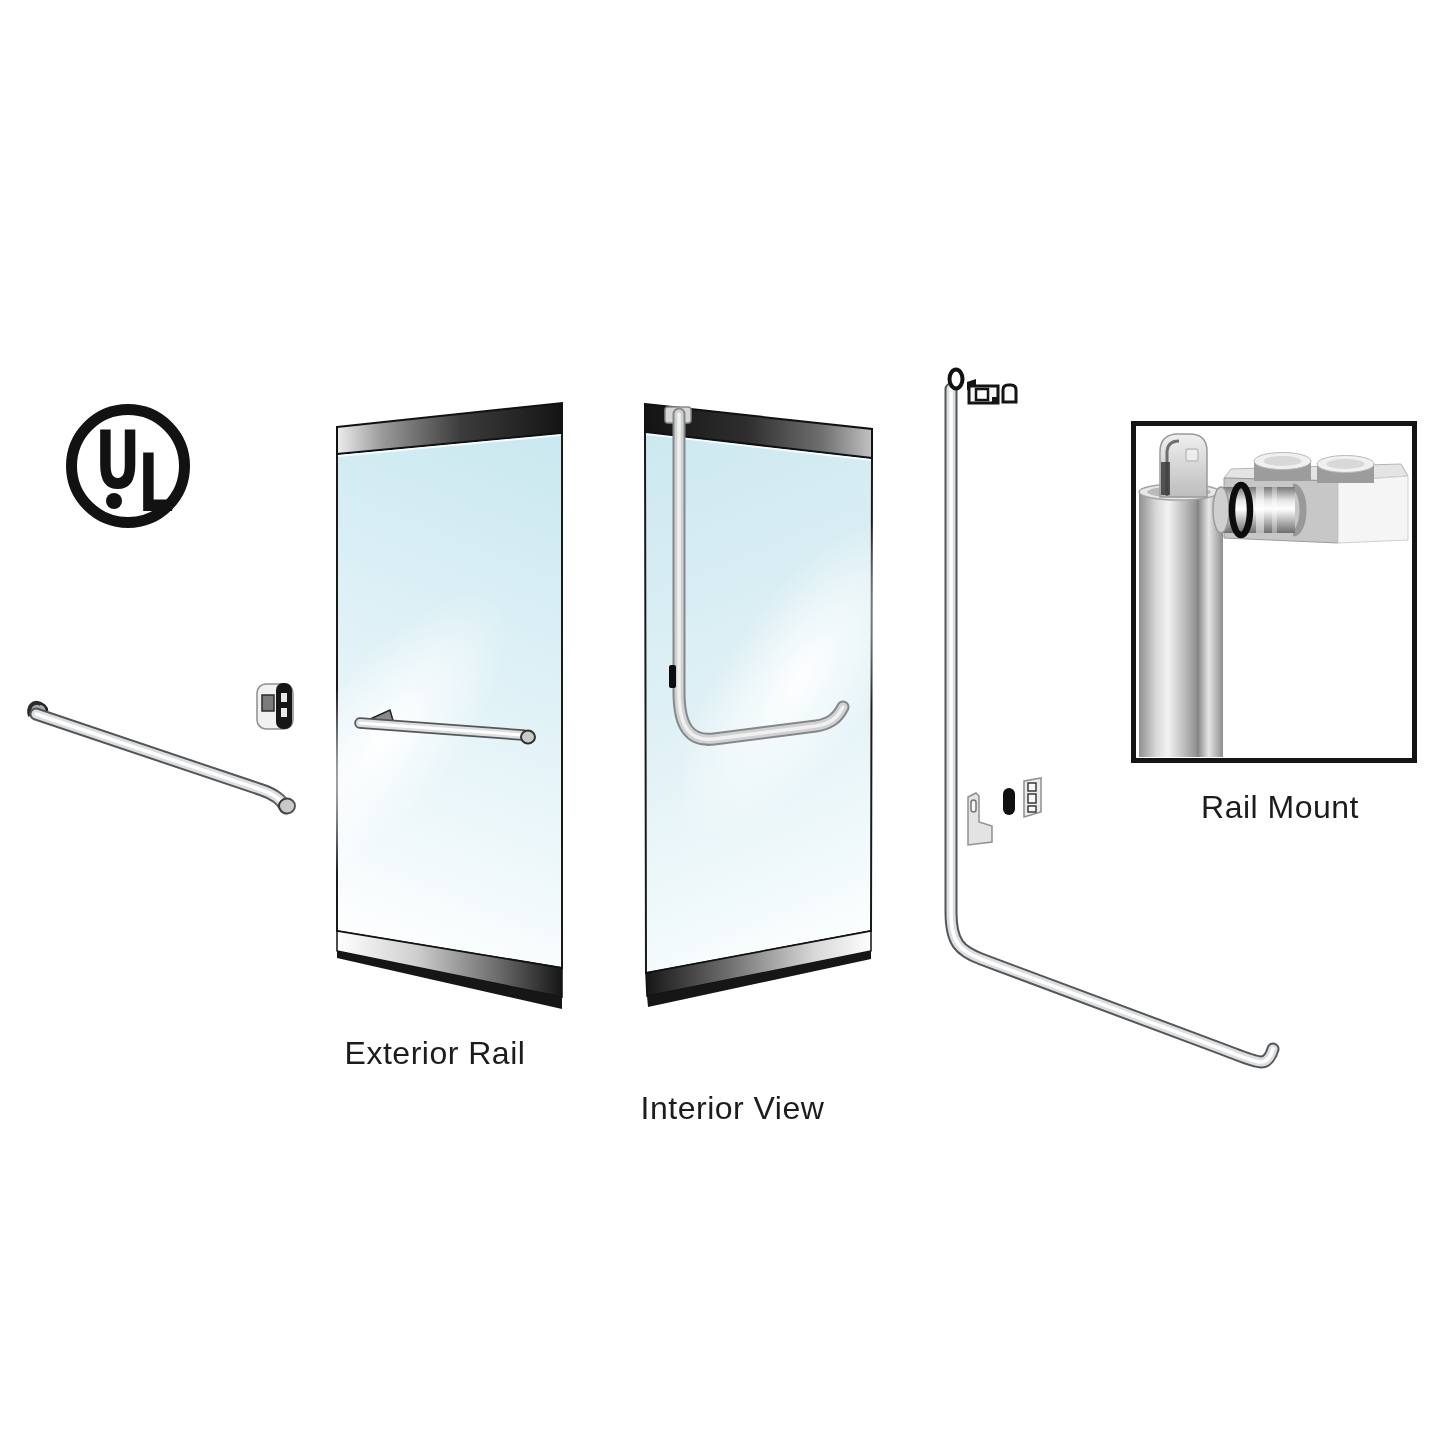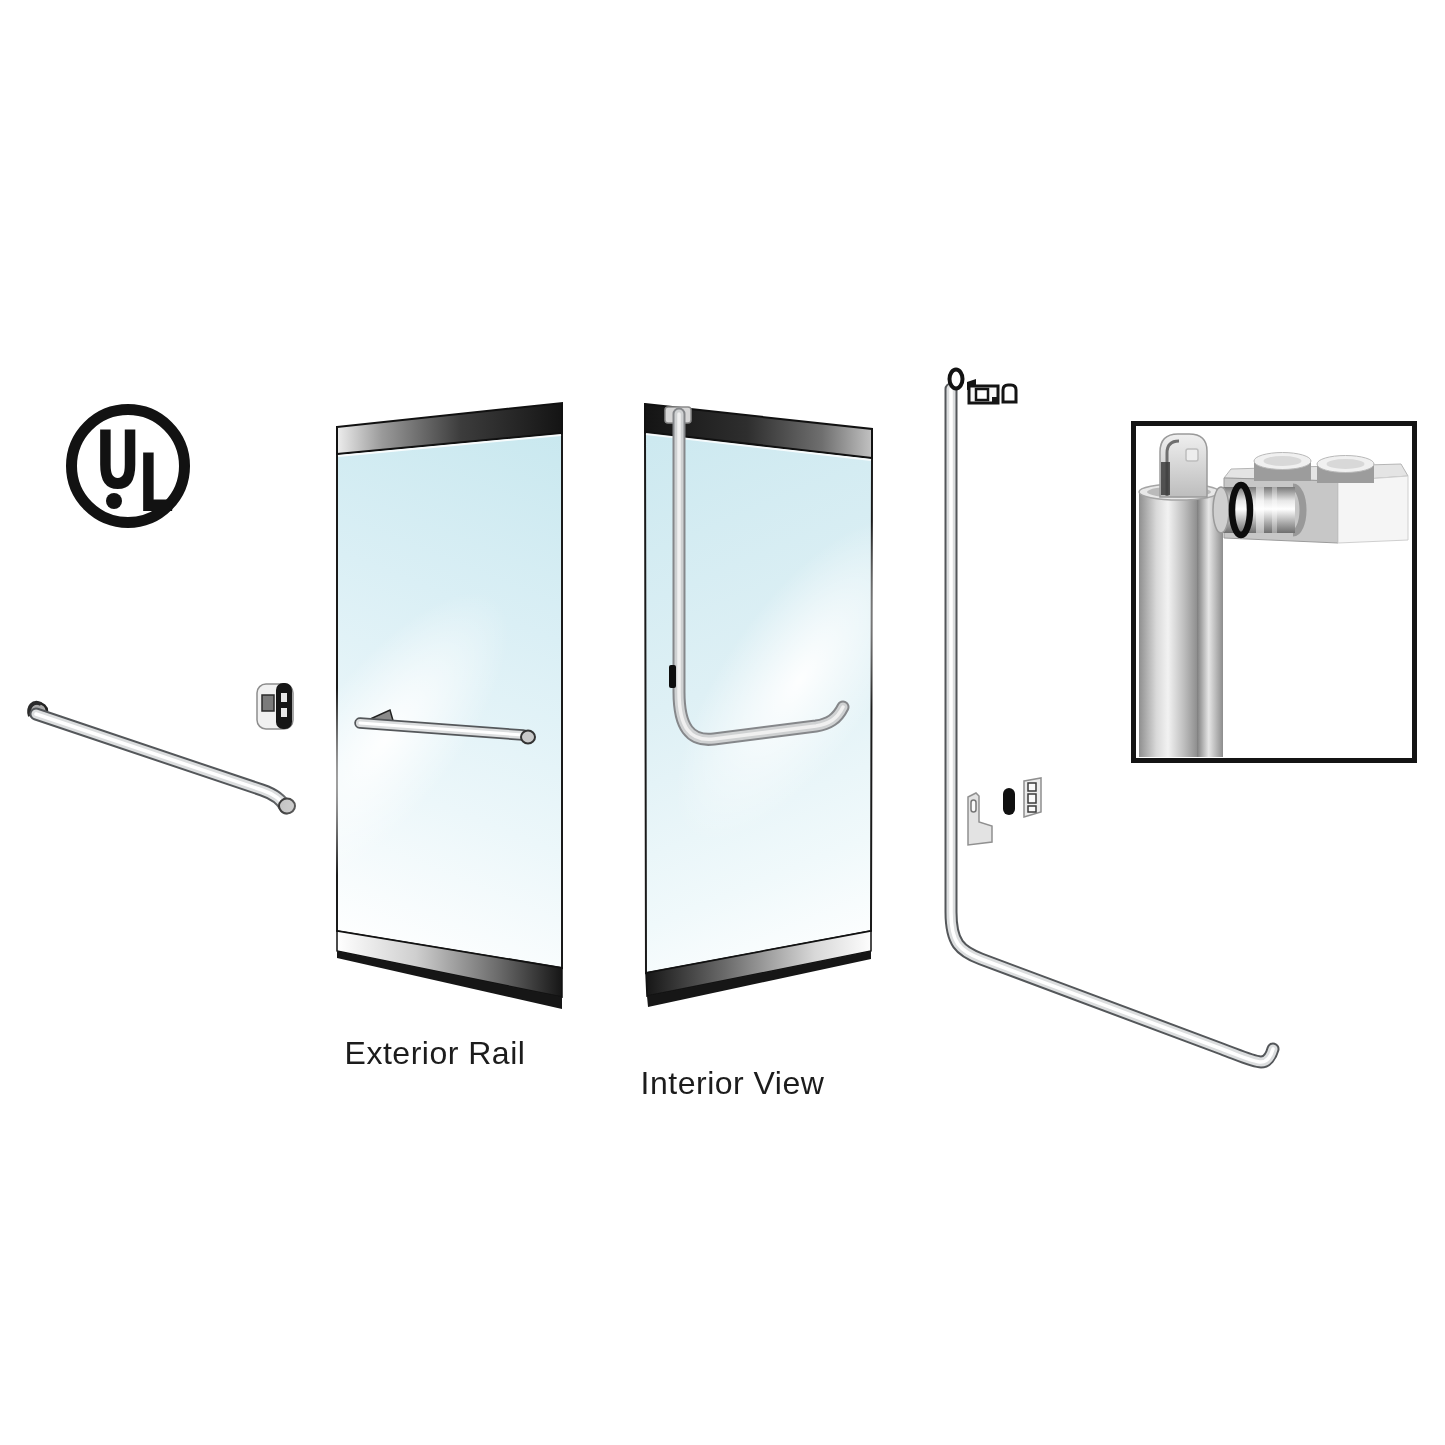--- a/index.html
+++ b/index.html
@@ -2,21 +2,21 @@
 <html><head>
 <meta charset="utf-8">
 <style>
   html,body{margin:0;padding:0;background:#ffffff;}
   body{width:1445px;height:1445px;position:relative;overflow:hidden;
        font-family:"Liberation Sans", sans-serif;}
   .stage{position:absolute;left:0;top:0;width:1445px;height:1445px;}
   .caption{position:absolute;color:#1c1c1c;font-size:32px;letter-spacing:.5px;
            text-align:center;line-height:37px;white-space:nowrap;}
   #cap-exterior{left:320px;top:1035px;width:230px;}
-  #cap-interior{left:625px;top:1065px;width:215px;text-align:center;}
+  #cap-interior{left:625px;top:1090px;width:215px;text-align:center;}
   #cap-detail{left:1140px;top:789px;width:280px;white-space:normal;}
   
   .ch-o{fill:none;stroke:#54575a;stroke-linecap:round;stroke-linejoin:round;}
   .ch-m{fill:none;stroke:#dcdedf;stroke-linecap:round;stroke-linejoin:round;}
   .ch-c{fill:none;stroke:#ffffff;stroke-linecap:round;stroke-linejoin:round;}
   .gr-o{fill:none;stroke:#85878a;stroke-linecap:round;stroke-linejoin:round;}
   .gr-m{fill:none;stroke:#cfd1d2;stroke-linecap:round;stroke-linejoin:round;}
   .gr-c{fill:none;stroke:#f0f0f0;stroke-linecap:round;stroke-linejoin:round;}
 </style>
 </head>
@@ -217,13 +217,14 @@
         <ellipse cx="1241" cy="510" rx="9" ry="25" fill="none" stroke="#0d0d0d" stroke-width="6.5"></ellipse>
       </g>
     </g>
     <rect x="1133.5" y="423.5" width="281" height="337" fill="none" stroke="#141414" stroke-width="5"></rect>
   </g>
 </svg>
 
 <div class="caption" id="cap-exterior">Exterior Rail</div>
 <div class="caption" id="cap-interior">Interior View</div>
 <div class="caption" id="cap-detail">
+  <div>Rail Mount</div>
 </div>
 
 </body></html>

